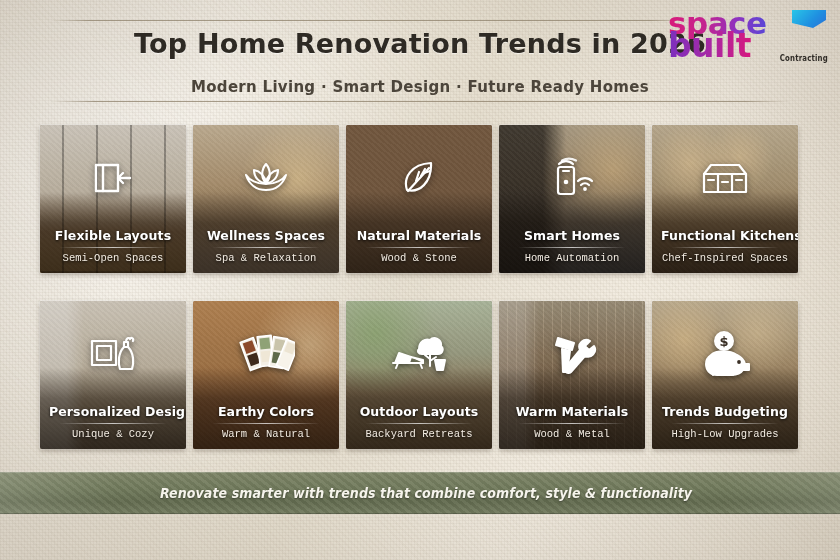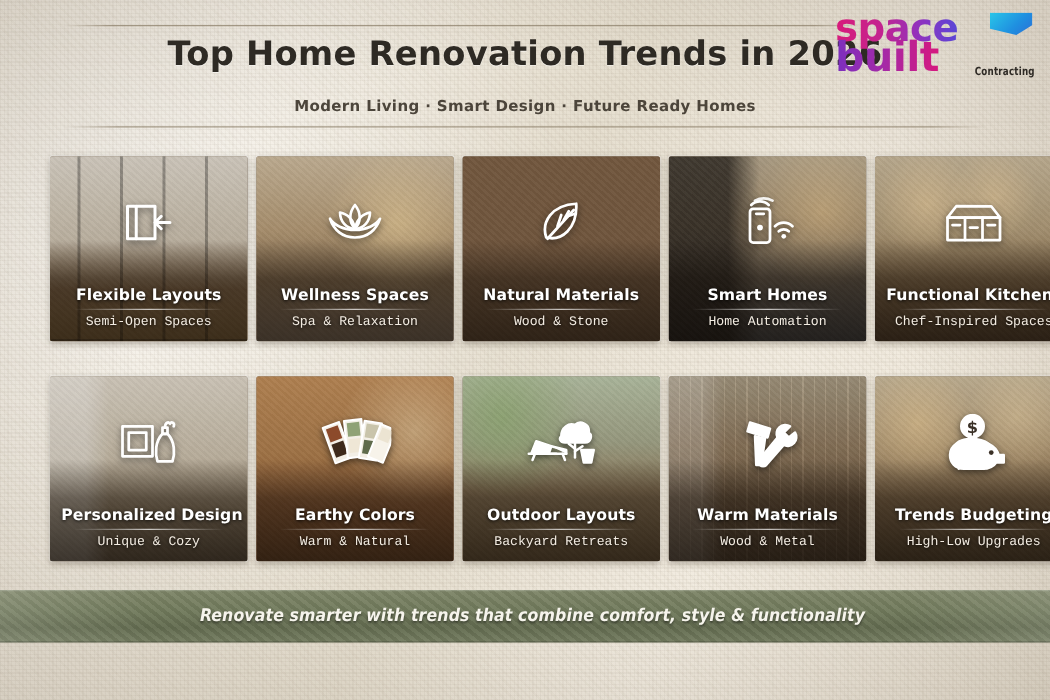--- a/index.html
+++ b/index.html
@@ -54,21 +54,21 @@
     font-family:"DejaVu Sans", sans-serif;
     font-size:27px; font-weight:700; letter-spacing:.2px;
     color:#2e2a24;
     z-index:4;
     text-shadow:0 1px 0 rgba(255,255,255,.5);
   }
   #subtitle{
     position:absolute; left:0; top:78px; width:840px;
     text-align:center;
     font-family:"DejaVu Sans", sans-serif;
-    font-size:12px; font-weight:700; letter-spacing:.3px;
+    font-size:15px; font-weight:700; letter-spacing:.3px;
     color:#4c453b;
     z-index:4;
   }
 
   
   #logo{
     position:absolute; right:12px; top:8px;
     width:160px; height:62px;
     z-index:6;
     line-height:1;
@@ -107,21 +107,21 @@
   }
   .logo-line2{ position:relative; display:flex; align-items:flex-end;text-align:right; }
 
   
   .card-row{ position:absolute; left:40px; display:flex; gap:7px; z-index:4; }
   #row-1{ top:125px; }
   #row-2{ top:301px; }
 
   .card{
     position:relative;
-    width:158px; height:148px;
+    width:146px; height:148px;
     border-radius:2px;
     overflow:hidden;
     box-shadow:0 2px 5px rgba(60,48,32,.33), 0 0 0 1px rgba(255,255,255,.35);
     background:#8c7f6d;
   }
   .card .photo{ position:absolute; inset:0; }
   
   .card .scrim{
     position:absolute; inset:0;
     background:linear-gradient(to bottom, rgba(20,14,8,.10) 0%, rgba(20,14,8,.12) 45%, rgba(18,12,6,.52) 66%, rgba(14,9,4,.70) 100%);

